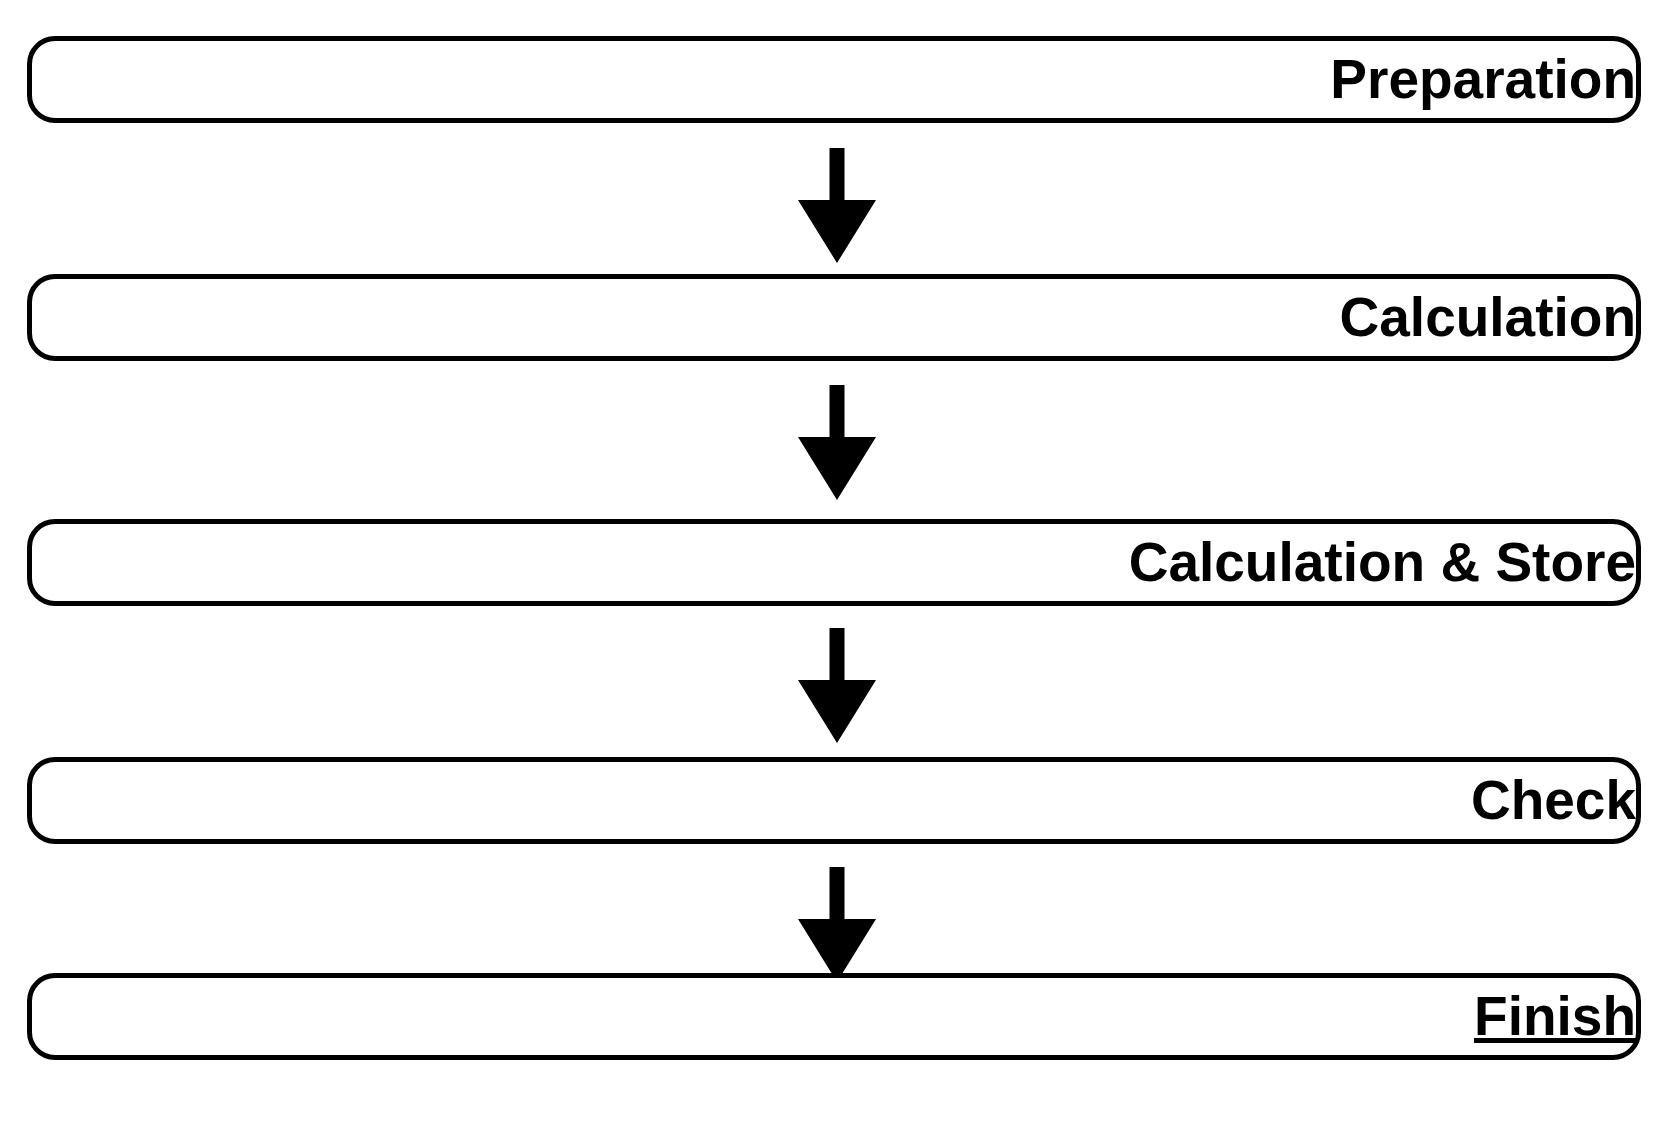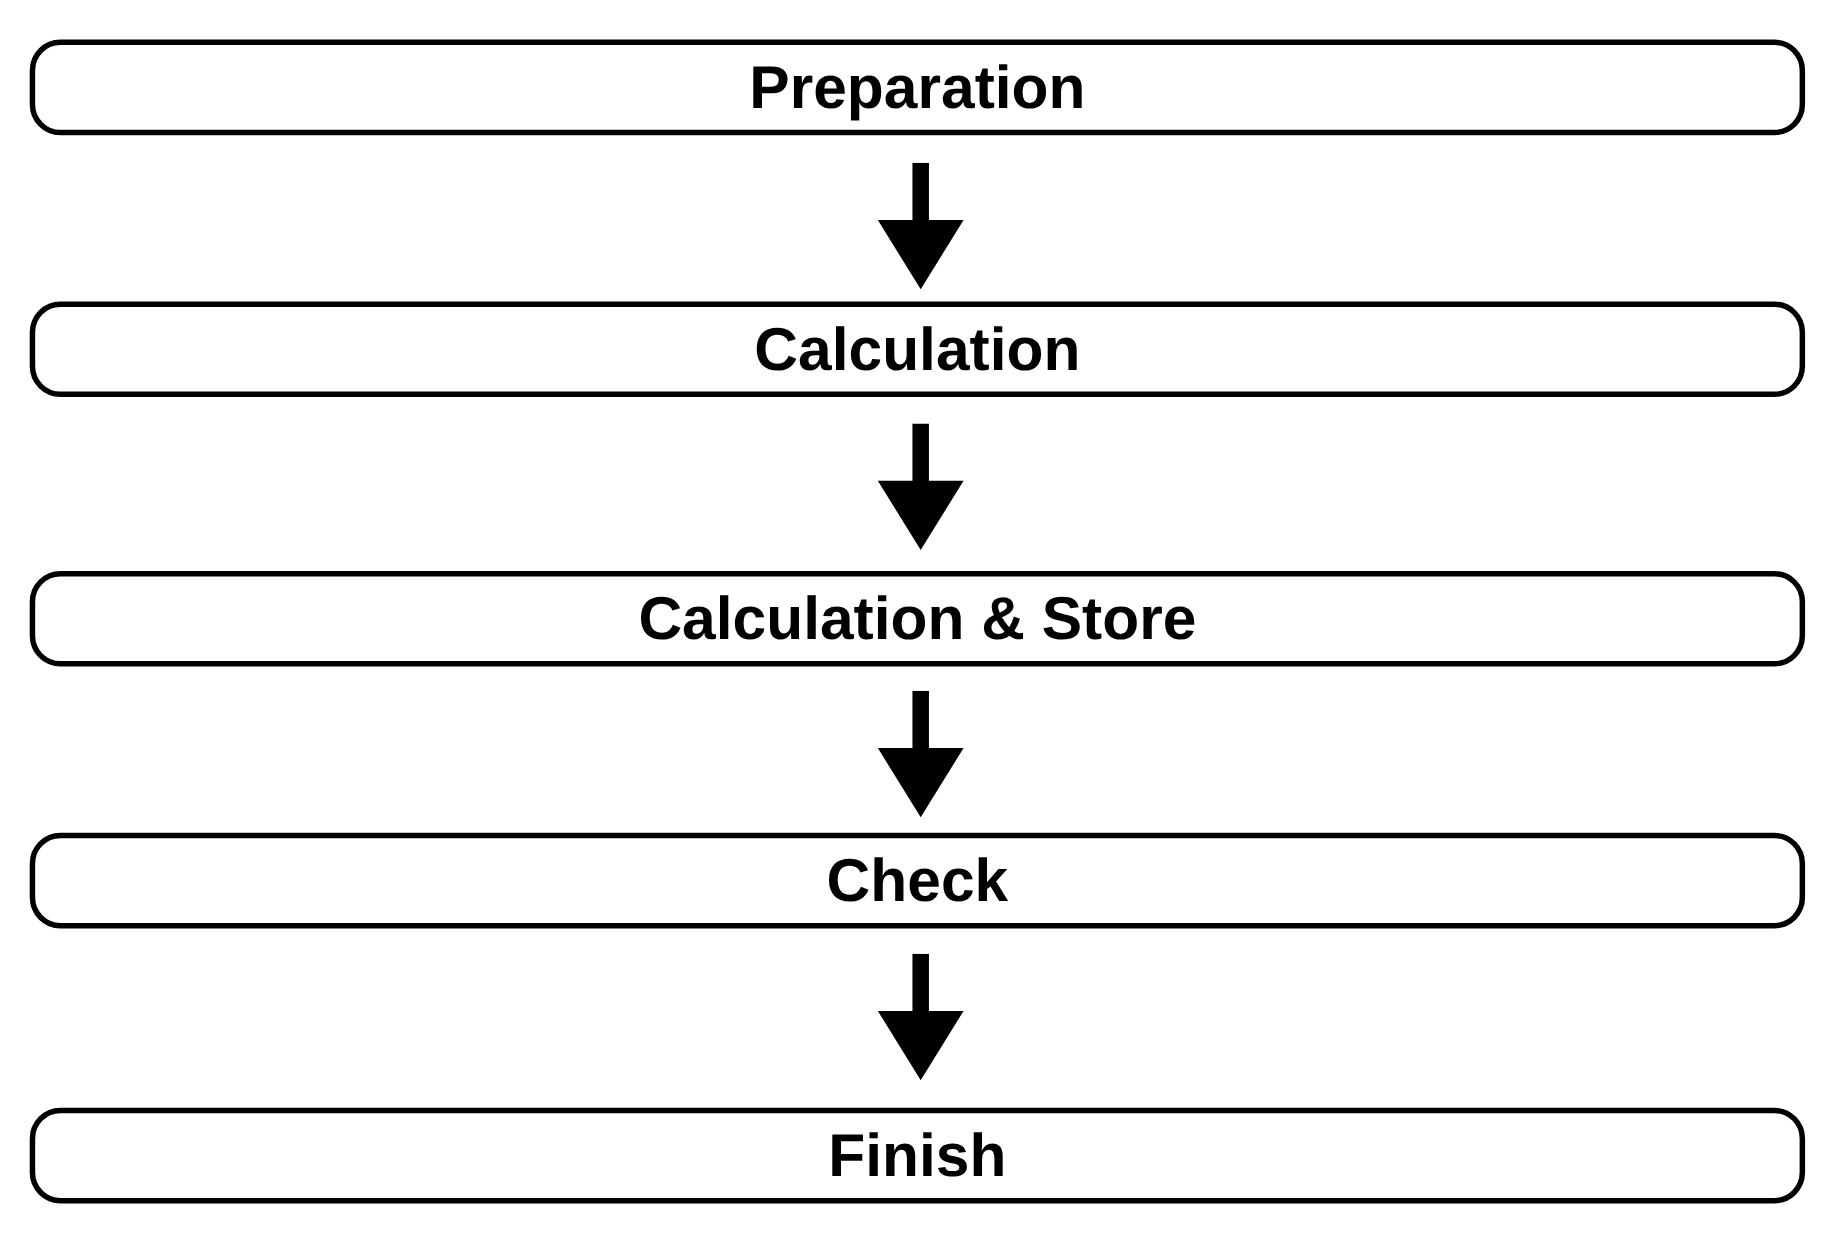--- a/index.html
+++ b/index.html
@@ -19,35 +19,35 @@
     position: absolute;
     left: 27px;
     width: 1614px;
     height: 87px;
     box-sizing: border-box;
     background: #ffffff;
     border: 5px solid #000000;
     border-radius: 28px;
     display: flex;
     align-items: center;
-    justify-content: center;
+    justify-content: flex-end;
   }
   .node .label {
     font-size: 55px;
     font-weight: bold;
     color: #000000;
     line-height: 1;
     white-space: nowrap;
     letter-spacing: 0px;
   }
   .node-1 { top: 36px; }
   .node-2 { top: 274px; }
   .node-3 { top: 519px; }
   .node-4 { top: 757px; }
-  .node-5 { top: 1007px; }
+  .node-5 { top: 973px; text-decoration: underline; }
 
   .arrow {
     position: absolute;
     left: 797px;   
     width: 80px;
     height: 115px;
   }
   .arrow svg { display: block; width: 80px; height: 115px; }
   .arrow-1 { top: 148px; }
   .arrow-2 { top: 385px; }

